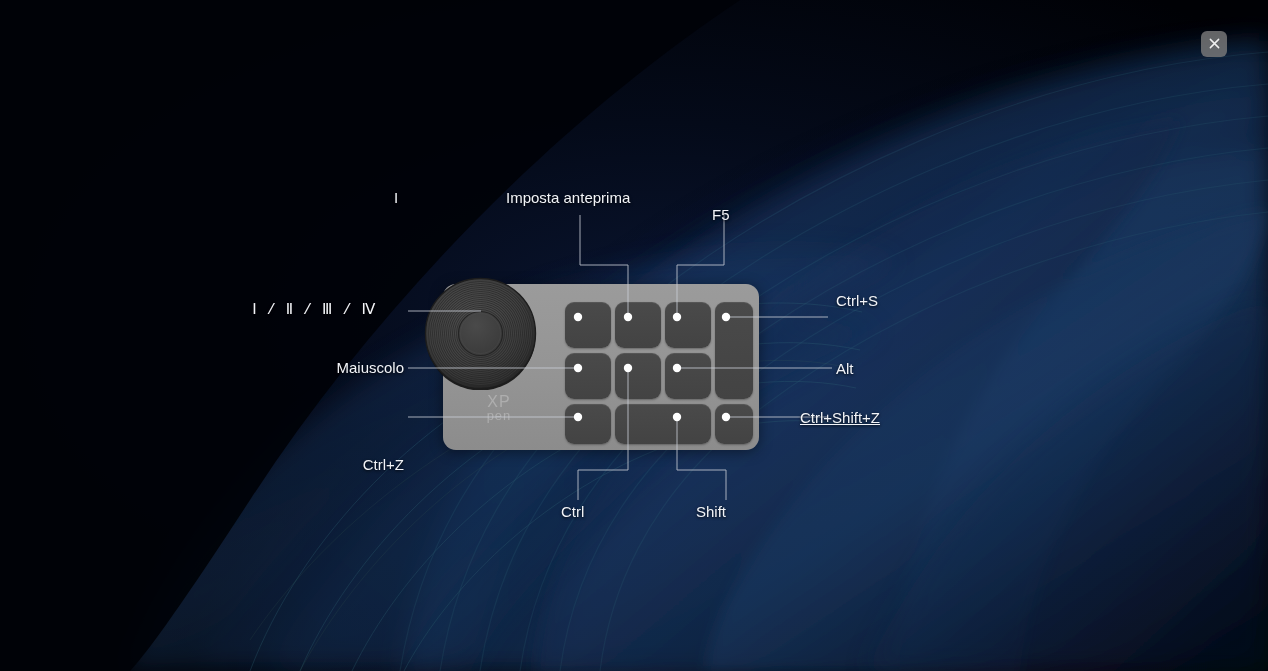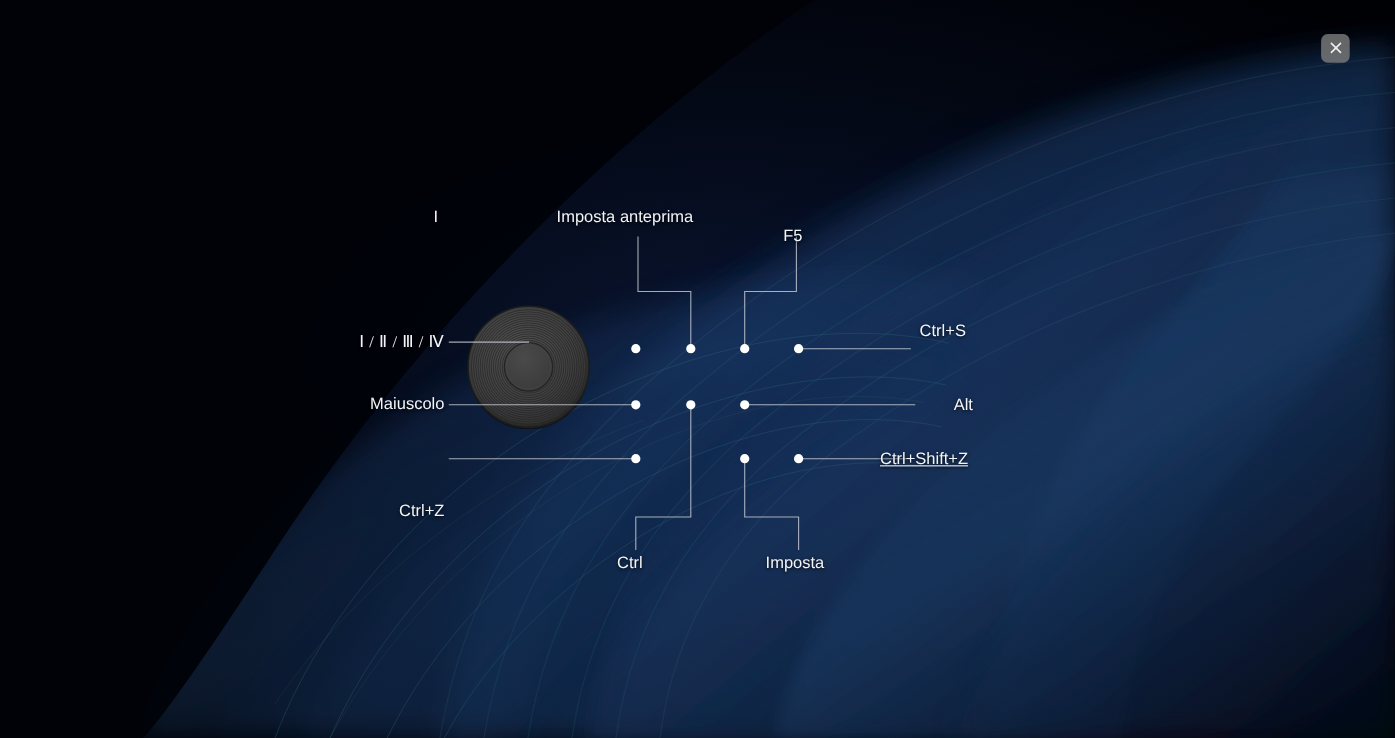--- a/index.html
+++ b/index.html
@@ -80,23 +80,24 @@
     position:absolute;
     color:#f2f4f8;
     font-size:15px;
     line-height:18px;
     white-space:nowrap;
     text-shadow:0 1px 3px rgba(0,0,0,0.85);
     font-family:"Liberation Sans", sans-serif;
   }
   .label.right-align { text-align:right; }
   .label.roman {
-    font-family:Liberation Serif, serif;
+    font-family:Liberation Mono, monospace;
     font-size:15px;
     letter-spacing:.5px;
+    text-align:center;
   }
 </style>
 </head>
 <body>
 
 <div id="stage">
 
   <div id="wallpaper">
     <svg viewBox="0 0 1268 671" preserveAspectRatio="none" xmlns="http://www.w3.org/2000/svg">
       <defs>
@@ -212,20 +213,41 @@
   </div>
 
   <button id="close-btn" aria-label="close">
     <span>
       <svg viewBox="0 0 12 12" xmlns="http://www.w3.org/2000/svg">
         <path d="M1.5 1.5 L10.5 10.5 M10.5 1.5 L1.5 10.5" stroke="#f0f0f0" stroke-width="1.6" stroke-linecap="round"></path>
       </svg>
     </span>
   </button>
 
+  <div id="device">
+
+    <div class="key" style="left:122px; top:18px;  width:46px; height:46px;"></div>
+    <div class="key" style="left:172px; top:18px;  width:46px; height:46px;"></div>
+    <div class="key" style="left:222px; top:18px;  width:46px; height:46px;"></div>
+
+    <div class="key" style="left:272px; top:18px;  width:38px; height:97px;"></div>
+
+    <div class="key" style="left:122px; top:69px;  width:46px; height:46px;"></div>
+    <div class="key" style="left:172px; top:69px;  width:46px; height:46px;"></div>
+    <div class="key" style="left:222px; top:69px;  width:46px; height:46px;"></div>
+
+    <div class="key" style="left:122px; top:120px; width:46px; height:40px;"></div>
+    <div class="key" style="left:172px; top:120px; width:96px; height:40px;"></div>
+    <div class="key" style="left:272px; top:120px; width:38px; height:40px;"></div>
+
+    <div id="logo">
+      <span class="l1">XP</span>
+      <span class="l2">pen</span>
+    </div>
+  </div>
 
   <div id="dial">
     <svg viewBox="0 0 113 113" xmlns="http://www.w3.org/2000/svg">
       <defs>
         <radialGradient id="dialG" cx="42%" cy="34%" r="72%">
           <stop offset="0%" stop-color="#4d4d4d"></stop>
           <stop offset="62%" stop-color="#3b3b3b"></stop>
           <stop offset="100%" stop-color="#232323"></stop>
         </radialGradient>
         <radialGradient id="hubG" cx="40%" cy="32%" r="75%">
@@ -316,19 +338,19 @@
 
   <div class="label" style="left:394px; top:189px;">I</div>
   <div class="label" style="left:506px; top:189px;">Imposta anteprima</div>
   <div class="label" style="left:712px; top:189px;margin-top:17px;">F5</div>
 
   <div class="label roman right-align" style="left:224px; top:302px; width:180px;">Ⅰ / Ⅱ / Ⅲ / Ⅳ</div>
   <div class="label right-align" style="left:224px; top:359px; width:180px;">Maiuscolo</div>
   <div class="label right-align" style="left:224px; top:408px; width:180px;margin-top:48px;">Ctrl+Z</div>
 
   <div class="label" style="left:836px; top:292px;">Ctrl+S</div>
-  <div class="label" style="left:836px; top:360px;margin-left:31px;">Alt</div>
+  <div class="label" style="left:836px; top:360px;">Alt</div>
   <div class="label" style="left:800px; top:409px;text-decoration:underline;">Ctrl+Shift+Z</div>
 
   <div class="label" style="left:561px; top:503px;">Ctrl</div>
-  <div class="label" style="left:696px; top:503px;">Imposta</div>
+  <div class="label" style="left:696px; top:503px;">Shift</div>
 
 </div>
 
 </body></html>

